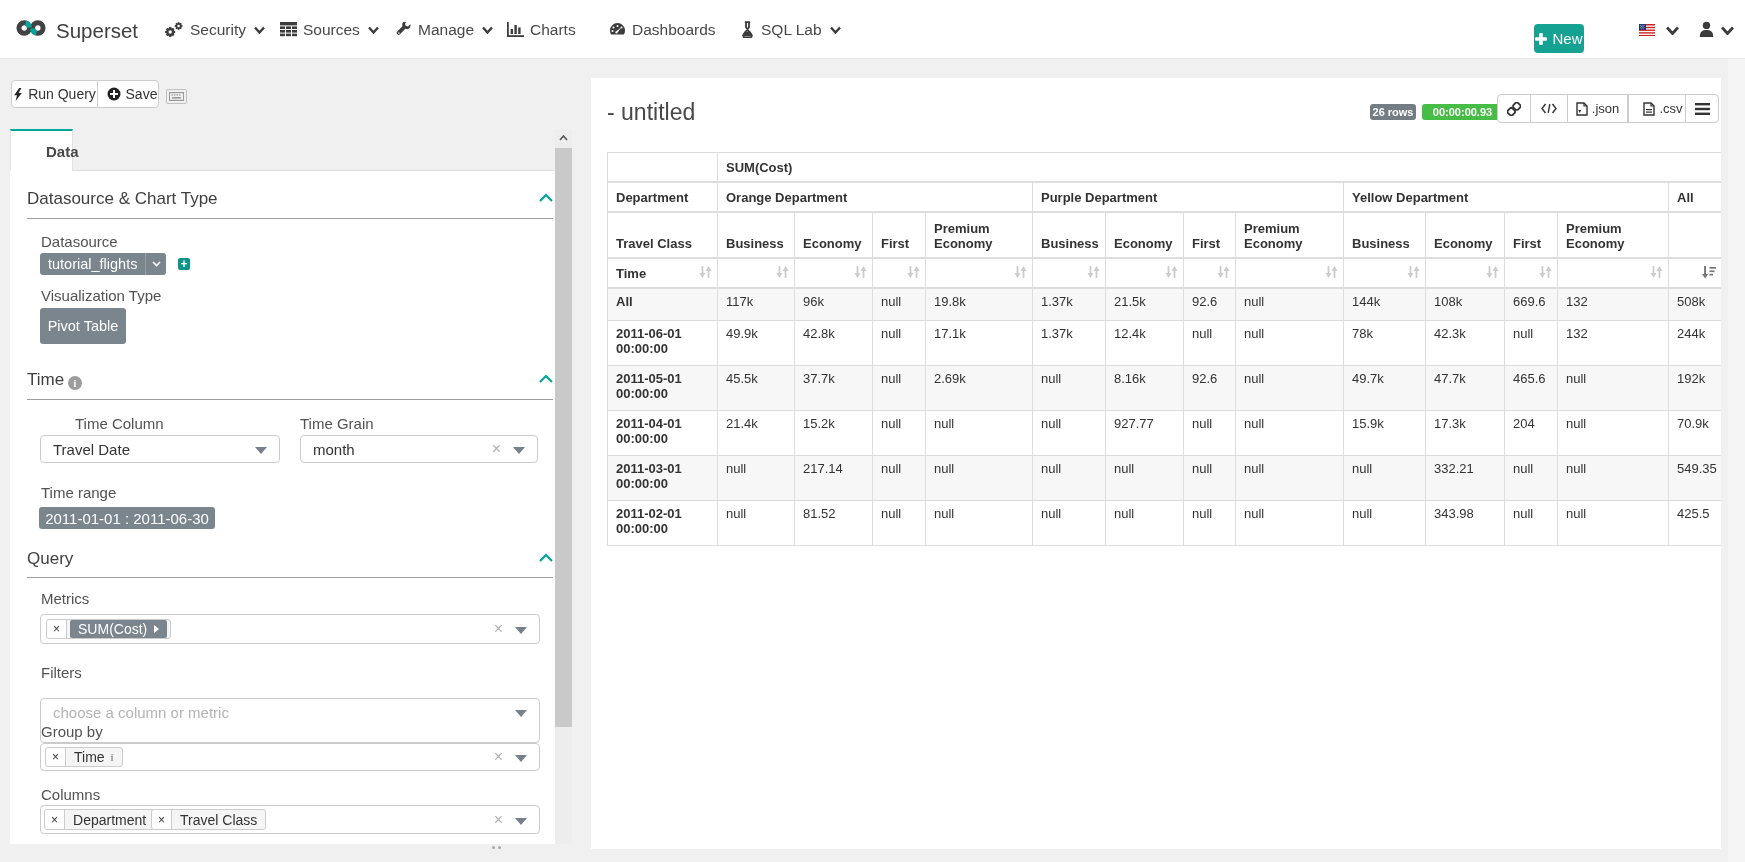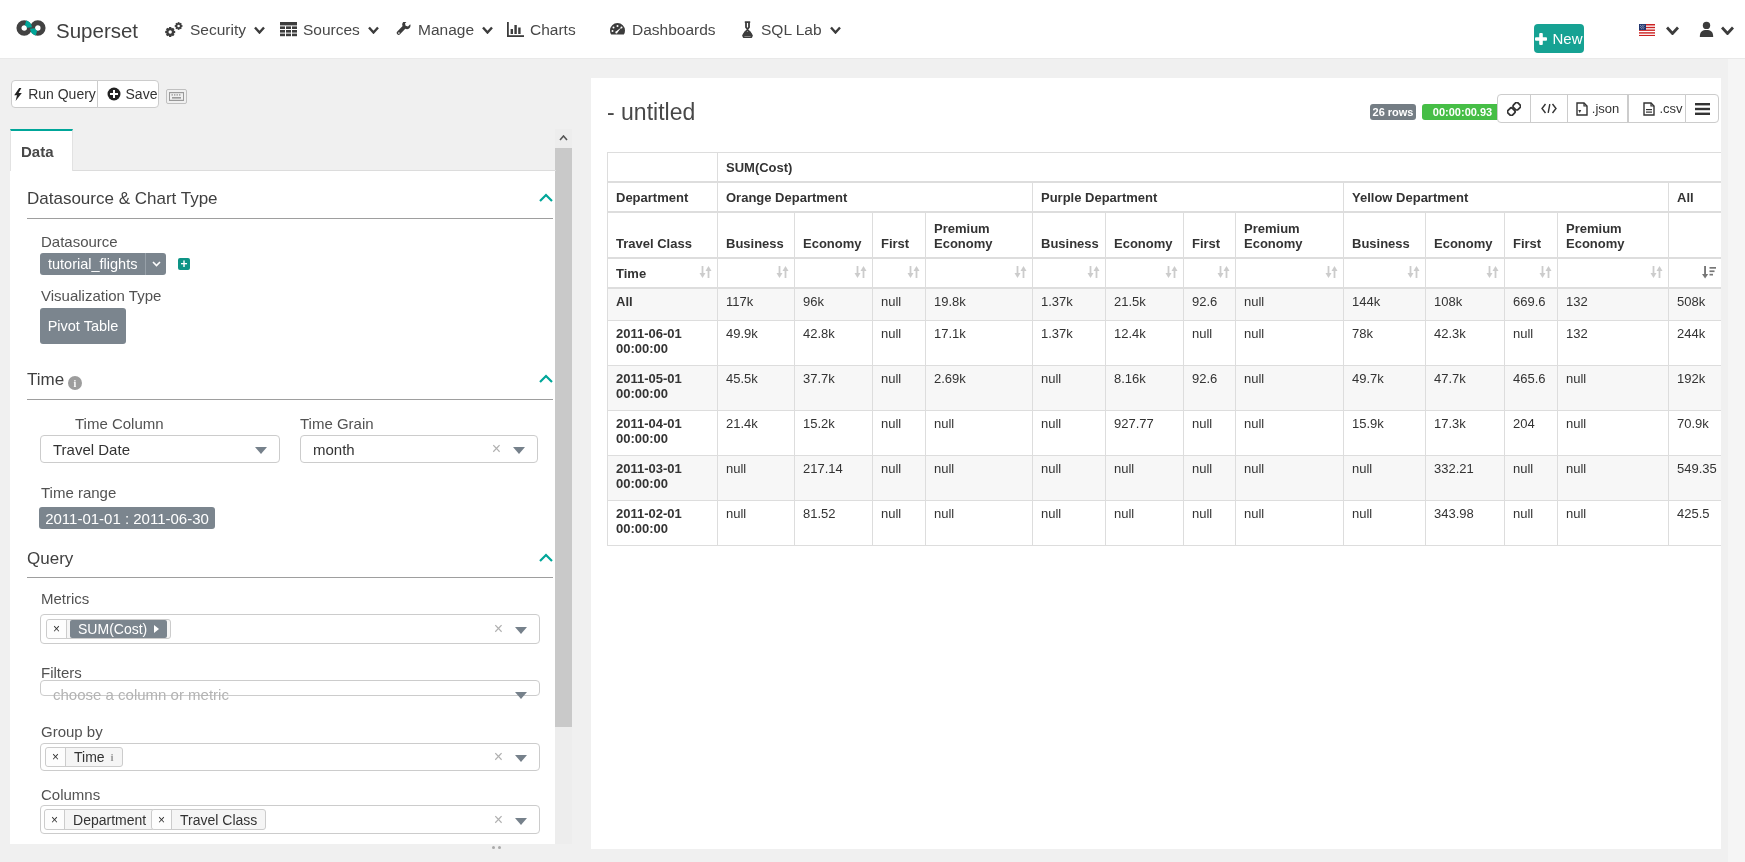--- a/index.html
+++ b/index.html
@@ -9,21 +9,21 @@
 
   
   #navbar { left:0; top:0; width:1745px; height:59px; background:#fff; border-bottom:1px solid #e9e9e9; }
   .navitem { position:absolute; top:0; height:59px; display:flex; align-items:center; gap:6px; color:#484848; font-size:15.5px; }
   #logotext { font-size:20.5px; font-weight:normal; color:#3f3f3f; letter-spacing:0px; }
 
   
   .btnrow-btn { position:absolute; top:80px; height:28px; background:#fff; border:1px solid #ccc; color:#333; font-size:14px; display:flex; align-items:center; justify-content:center; gap:5px; }
 
   
-  #tab-data { left:10px; top:129px; width:63px; height:42px; background:#fff; border-top:2.5px solid #00A699; border-left:1px solid #e2e2e2; border-right:1px solid #e2e2e2; font-weight:bold; font-size:15px; color:#484848; display:flex; align-items:center; padding-left:10px; z-index:3; }
+  #tab-data { left:10px; top:129px; width:63px; height:42px; background:#fff; border-top:2.5px solid #00A699; border-left:1px solid #e2e2e2; border-right:1px solid #e2e2e2; font-weight:bold; font-size:15px; color:#484848; display:flex; align-items:center; padding-left:35px; z-index:3; }
   #tabline { left:10px; top:170px; width:546px; height:1px; background:#dcdcdc; z-index:2; }
   #panel { left:10px; top:171px; width:545px; height:673px; background:#fff; }
   .sec-h { position:absolute; left:27px; font-size:17px; color:#404040; }
   .sec-hr { position:absolute; left:27px; width:526px; height:1px; background:#9e9e9e; }
   .ctl-label { position:absolute; font-size:15px; color:#525252; }
   .teal-caret { position:absolute; width:14px; height:9px; }
   .gray-btn { position:absolute; background:#7b858e; color:#fff; font-size:14.5px; border-radius:3px; display:flex; align-items:center; }
   .selbox { position:absolute; background:#fff; border:1px solid #ccc; border-radius:4px;text-align:center; }
   .sel-caret { position:absolute; width:0; height:0; border-left:6px solid transparent; border-right:6px solid transparent; border-top:7px solid #76818b; }
   .sel-x { position:absolute; color:#b0b0b0; font-size:16px; }
@@ -301,21 +301,21 @@
   <span class="sel-caret" style="right:12px; top:12px;"></span>
 </div>
 <div class="token" style="left:46px; top:619px; height:20px;">
   <span class="tx">×</span>
   <span class="tl" style="padding:0 3px;">
       <span style="background:#7b858e; color:#fff; border-radius:2px; padding:1px 8px; font-size:14px; display:flex; align-items:center; gap:7px;">SUM(Cost) <span style="width:0;height:0;border-top:4px solid transparent;border-bottom:4px solid transparent;border-left:5px solid #fff; display:inline-block;"></span></span>
     </span>
 </div>
 
 <div class="abs ctl-label" style="left:41px; top:664px;">Filters</div>
-<div class="selbox" style="left:40px; top:680px; width:500px; height:16px;">
+<div class="selbox" style="left:40px; top:698px; width:500px; height:45px;">
   <span style="position:absolute; left:12px; top:5px; font-size:15px; color:#b3b3b3;">choose a column or metric</span>
   <span class="sel-caret" style="right:12px; top:11px;"></span>
 </div>
 
 <div class="abs ctl-label" style="left:41px; top:723px;">Group by</div>
 <div class="selbox" style="left:40px; top:743px; width:500px; height:28px;">
   <span class="sel-x" style="right:36px; top:4px;">×</span>
   <span class="sel-caret" style="right:12px; top:11px;"></span>
 </div>
 <div class="token" style="left:45px; top:747px; height:20px;">

